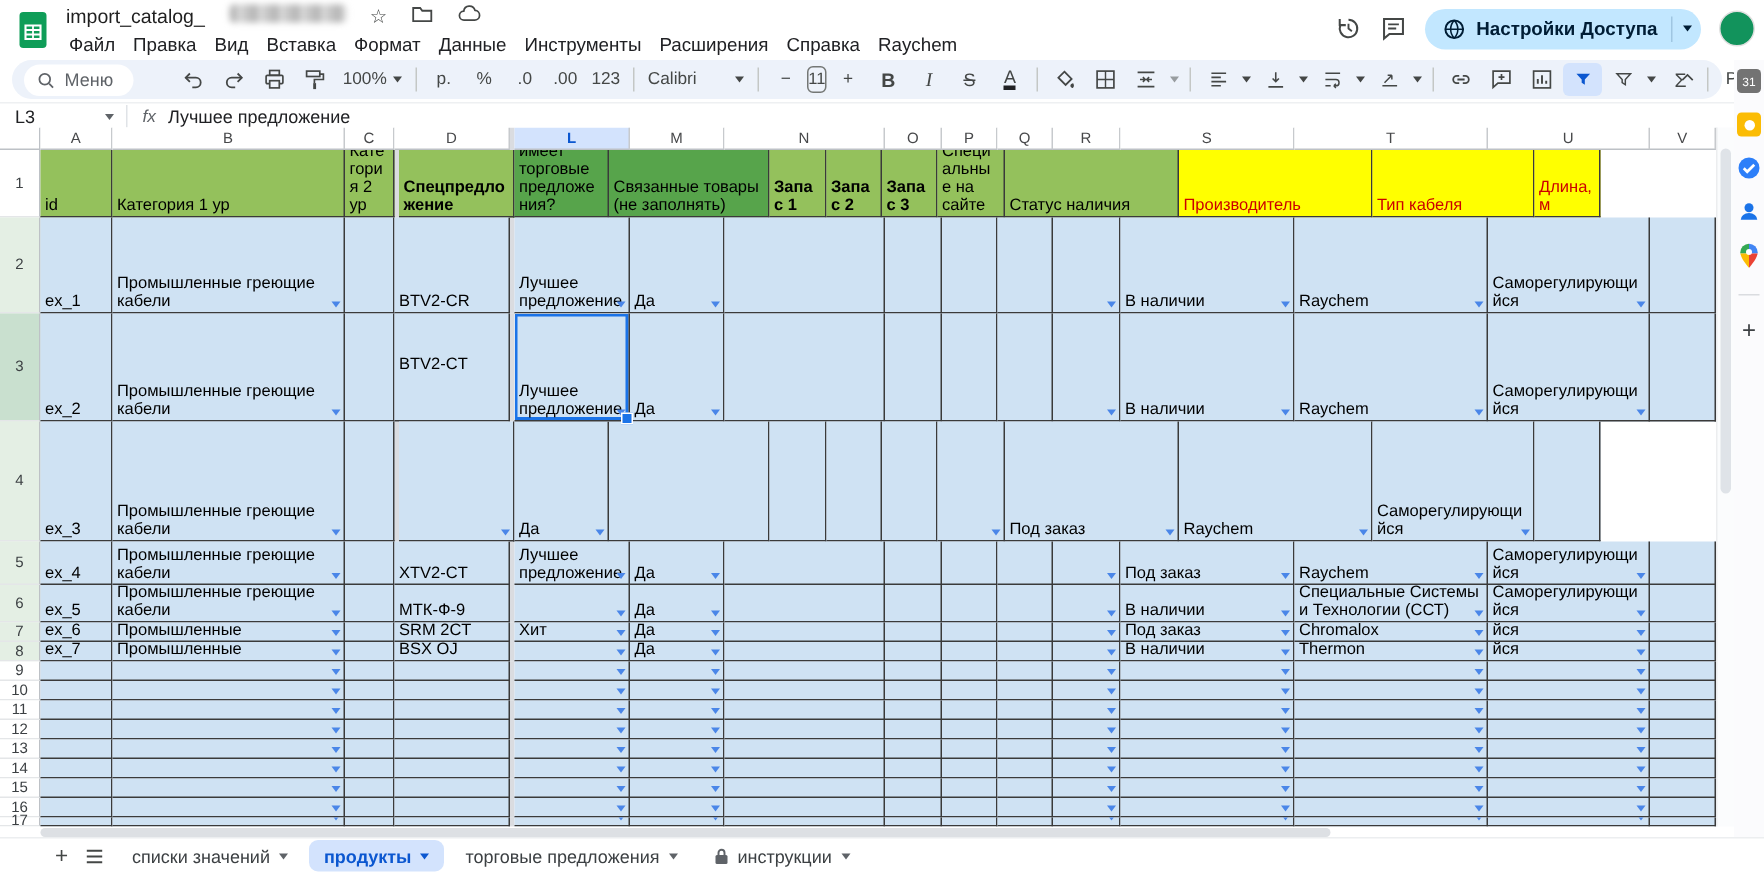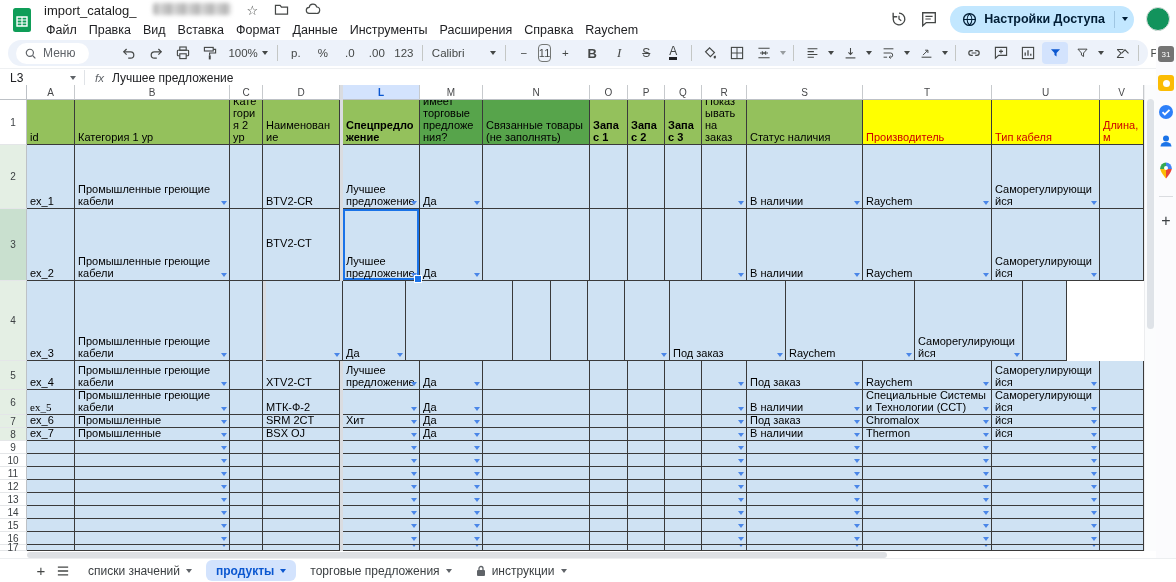--- a/index.html
+++ b/index.html
@@ -344,44 +344,41 @@
         <div class="gut">1</div>
         <div class="cell hcell green" style="width: 48px;">
           <span class="ct">id</span>
         </div>
         <div class="cell hcell green" style="width: 155px;">
           <span class="ct">Категория 1 ур</span>
         </div>
         <div class="cell hcell green" style="width: 33px;">
           <span class="ct">Категория 2 ур</span>
         </div>
-        <div class="cell hcell green" style="width: 77px;">
-          <span class="ct">Наименование</span>
-        </div>
         <div class="gapcol" style="width: 3px;"></div>
         <div class="cell hcell green b" style="width: 77px;">
           <span class="ct">Спецпредложение</span>
         </div>
         <div class="cell hcell green-dark" style="width: 63px;">
           <span class="ct">Товар имеет торговые предложения?</span>
         </div>
         <div class="cell hcell green-dark" style="width: 107px;">
           <span class="ct">Связанные товары (не заполнять)</span>
         </div>
         <div class="cell hcell green b" style="width: 38px;">
           <span class="ct">Запас 1</span>
         </div>
         <div class="cell hcell green b" style="width: 37px;">
           <span class="ct">Запас 2</span>
         </div>
         <div class="cell hcell green b" style="width: 37px;">
           <span class="ct">Запас 3</span>
         </div>
         <div class="cell hcell green" style="width: 45px;">
-          <span class="ct">Показывать на заказ</span>
+          <span class="ct">Специальные на сайте</span>
         </div>
         <div class="cell hcell green" style="width: 116px;">
           <span class="ct">Статус наличия</span>
         </div>
         <div class="cell hcell yellow" style="width: 129px;">
           <span class="ct">Производитель</span>
         </div>
         <div class="cell hcell yellow" style="width: 108px;">
           <span class="ct">Тип кабеля</span>
         </div>
@@ -553,30 +550,30 @@
           <div class="dd"></div>
         </div>
         <div class="cell dcell" style="width: 108px;">
           <span class="ct">Саморегулирующийся</span>
           <div class="dd"></div>
         </div>
         <div class="cell dcell" style="width: 44px;"></div>
       </div>
       <div class="grow" style="height: 25px;">
         <div class="gut gut-green">6</div>
-        <div class="cell dcell" style="width: 48px; font-family: Liberation Serif, serif;">
+        <div class="cell dcell" style="width: 48px;">
           <span class="ct">ex_5</span>
         </div>
         <div class="cell dcell" style="width: 155px;">
           <span class="ct">Промышленные греющие кабели</span>
           <div class="dd"></div>
         </div>
         <div class="cell dcell" style="width: 33px;"></div>
         <div class="cell dcell" style="width: 77px;">
-          <span class="ct">МТК-Ф-2</span>
+          <span class="ct">МТК-Ф-9</span>
         </div>
         <div class="gapcol" style="width: 3px;"></div>
         <div class="cell dcell" style="width: 77px;">
           <div class="dd"></div>
         </div>
         <div class="cell dcell" style="width: 63px;">
           <span class="ct">Да</span>
           <div class="dd"></div>
         </div>
         <div class="cell dcell" style="width: 107px;"></div>

